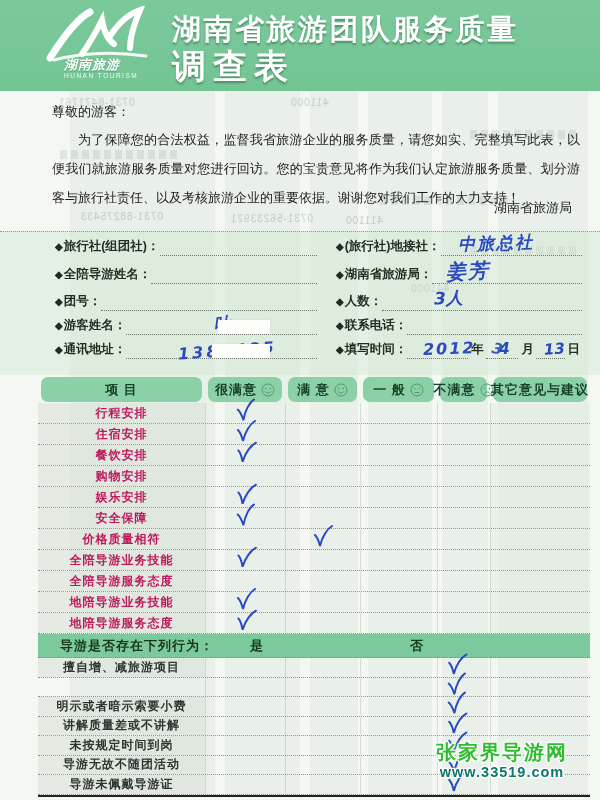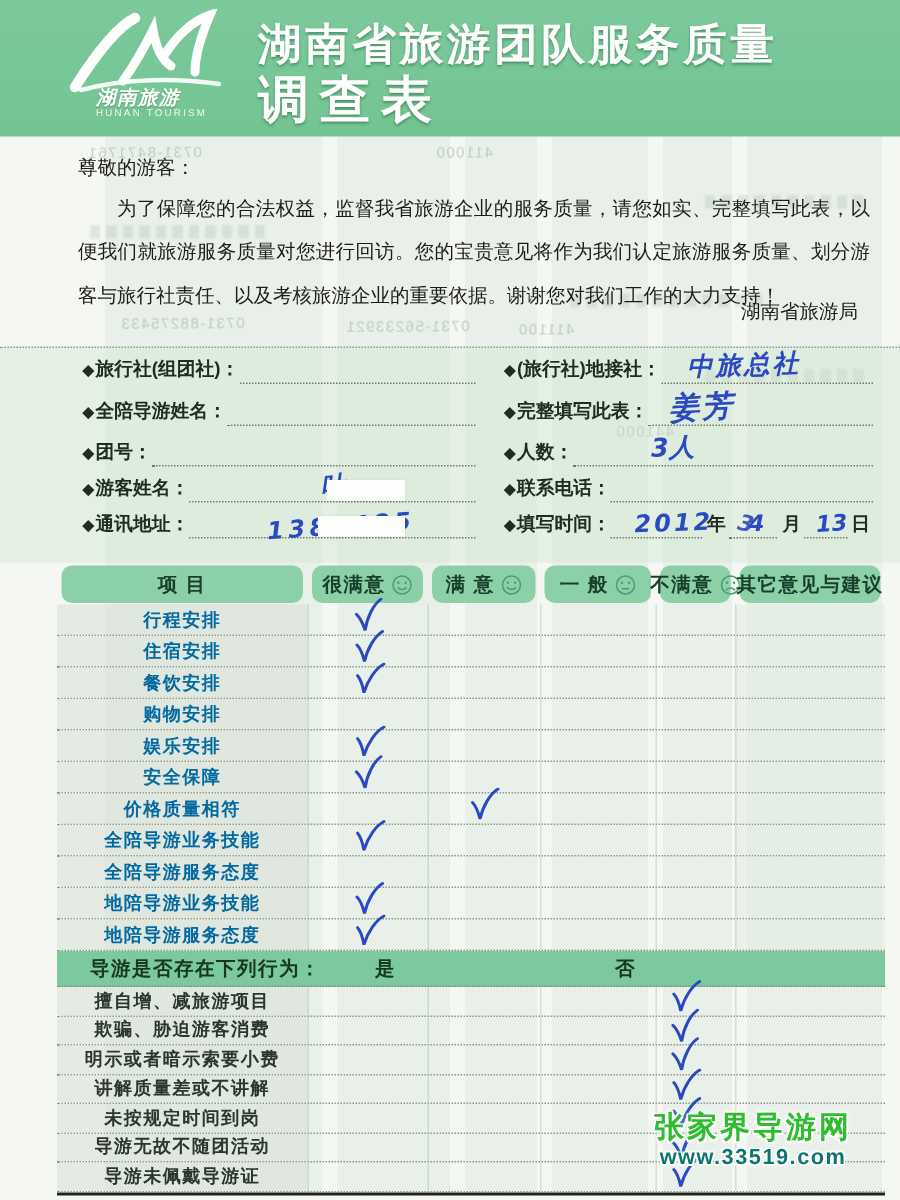--- a/index.html
+++ b/index.html
@@ -54,21 +54,21 @@
   .table{position:absolute;left:38px;top:376px;width:552px;border-bottom:2px solid #222;}
   .hrow{display:grid;grid-template-columns:167px 80px 75px 77px 53px 100px;height:27px;}
   .hbox{background:#8cd0a8;border-radius:7px;margin:1px 3px;display:flex;align-items:center;
         justify-content:center;gap:4px;font-size:13px;font-weight:bold;color:#183f29;
         letter-spacing:1px;white-space:nowrap;}
   .hbox svg{flex:0 0 auto;}
   .trow{position:relative;display:grid;grid-template-columns:167px 80px 75px 77px 53px 100px;
         height:20px;border-bottom:1px dotted #8c988c;}
   .trow .c{position:relative;border-left:1px solid rgba(150,180,150,.35);}
   .trow .c0{border-left:none;background:rgba(210,220,208,.45);display:flex;align-items:center;
-        justify-content:center;font-size:12px;font-weight:bold;color:#0369a1;letter-spacing:1px;
+        justify-content:center;font-size:12px;font-weight:bold;color:#be185d;letter-spacing:1px;
         white-space:nowrap;}
   .trow .c5{background:rgba(225,235,223,.5);}
   .check{position:absolute;left:50%;top:-4px;transform:translateX(-50%) rotate(-3deg);}
   .band{position:relative;height:23px;background:#7cc99e;border-bottom:1px dotted #7f8d7f;
         font-size:13px;font-weight:bold;color:#16381f;}
   .band .bl{position:absolute;left:22px;top:3px;letter-spacing:1px;}
   .band .yes{position:absolute;left:212px;top:3px;}
   .band .no{position:absolute;left:372px;top:3px;}
   .brow{position:relative;height:18.5px;border-bottom:1px dotted #8c988c;font-family:Liberation Serif, serif;}
   .brow .lab{position:absolute;left:0;top:0;width:167px;height:100%;background:rgba(210,220,208,.45);
@@ -173,21 +173,21 @@
   </div>
 
   <div class="field r1">
     <span class="lbl"><span class="diamond">◆</span><span class="lt">(旅行社)地接社：</span></span>
     <span class="line">
           <span class="hand hv" style="left: 12%; bottom: 0px; font-size: 17px; letter-spacing: 2px; transform: rotate(-2deg);">中旅总社</span>
         </span>
   </div>
 
   <div class="field r2">
-    <span class="lbl"><span class="diamond">◆</span><span class="lt">完整填写此表：</span></span>
+    <span class="lbl"><span class="diamond">◆</span><span class="lt">湖南省旅游局：</span></span>
     <span class="line">
           <span class="hand hv" style="left: 9%; bottom: -2px; font-size: 20px; letter-spacing: 2px; transform: rotate(-3deg);">姜芳</span>
         </span>
   </div>
 
   <div class="field r3">
     <span class="lbl"><span class="diamond">◆</span><span class="lt">人数：</span></span>
     <span class="line">
           <span class="hand hv" style="left: 26%; bottom: 0px; font-size: 17px; transform: rotate(-2deg);">3人</span>
         </span>
@@ -430,21 +430,20 @@
           <div class="vline" style="left: 322px;"></div>
           <div class="vline" style="left: 399px;"></div>
           <div class="vline" style="left: 452px;"></div>
   <span class="check nocheck" style="left: 408px; transform: rotate(2deg);">
     <svg width="22" height="26" viewBox="0 0 22 26">
       <path d="M3 10 C5 12, 7 17, 8 21 C10 12, 15 4, 20 1" fill="none" stroke="#2b49c0" stroke-width="2" stroke-linecap="round"></path>
     </svg>
   </span>
 </div>
         <div class="brow">
-          <div class="lab">欺骗、胁迫游客消费</div>
           <div class="vline" style="left: 167px;"></div>
           <div class="vline" style="left: 247px;"></div>
           <div class="vline" style="left: 322px;"></div>
           <div class="vline" style="left: 399px;"></div>
           <div class="vline" style="left: 452px;"></div>
   <span class="check nocheck" style="left: 408px; transform: rotate(-4deg);">
     <svg width="22" height="26" viewBox="0 0 22 26">
       <path d="M3 10 C5 12, 7 17, 8 21 C10 12, 15 4, 20 1" fill="none" stroke="#2b49c0" stroke-width="2" stroke-linecap="round"></path>
     </svg>
   </span>

